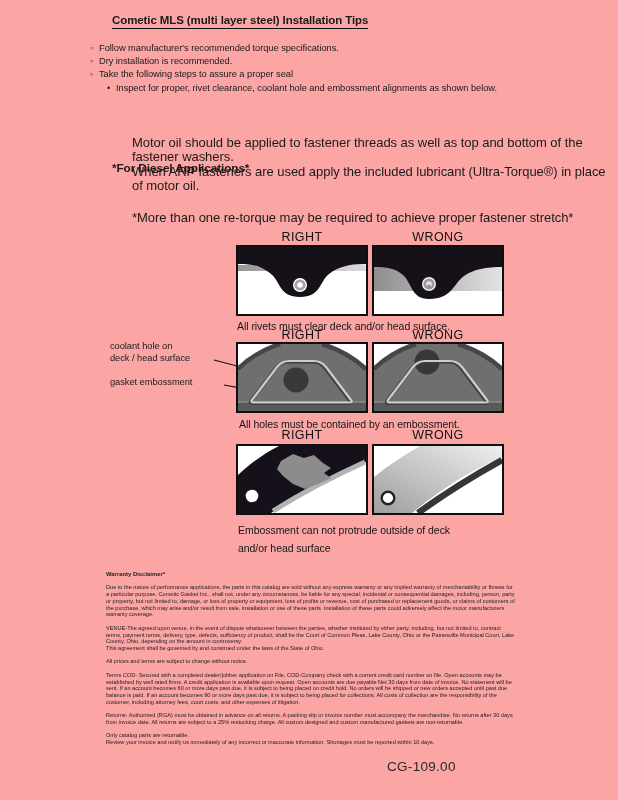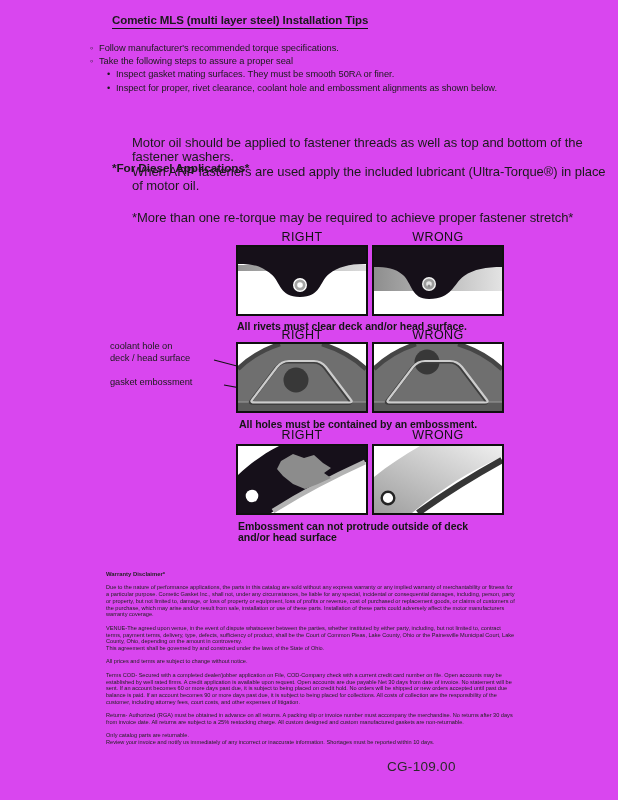--- a/index.html
+++ b/index.html
@@ -1,56 +1,56 @@
 <!DOCTYPE html>
 <html><head>
 <meta charset="utf-8">
 <style>
   html,body { margin:0; padding:0; background:#fff; }
   .page {
-    position:relative; width:618px; height:800px; background:#d946ef;
+    position:relative; width:618px; height:800px; background:#fca5a5;
     font-family:"Liberation Sans", sans-serif; color:#1a1a1a; overflow:hidden;
   }
   .title {
     position:absolute; left:112px; top:14px;
     font-size:11.5px; font-weight:700; letter-spacing:-0.1px;
     border-bottom:1.6px solid #111; padding-bottom:2px; white-space:nowrap;
   }
   .tips { position:absolute; left:90px; top:42px; font-size:9.3px; line-height:13.2px; letter-spacing:-0.05px; }
   .tip-line { white-space:nowrap; }
   .tip-line .b { display:inline-block; width:9px; }
   .tip-line.sub { margin-left:17px; }
   .diesel-heading { position:absolute; left:112px; top:117px; font-size:11.8px; font-weight:700; letter-spacing:-0.1px;margin-top:44px; }
   .para { position:absolute; left:112px; font-size:13px; line-height:14.4px; letter-spacing:-0.05px; white-space:pre-line;margin-left:20px; }
   #p1 { top:136px; } #p2 { top:169px; } #p3 { top:211px; }
 
   .dlabel { position:absolute; width:136px; text-align:center; font-size:12.5px; letter-spacing:0.4px; color:#111; }
   .panel { position:absolute; width:128px; height:67px; border:2px solid #0f0f0f; background:#fff; }
   .panel svg { display:block; }
-  .caption { position:absolute; font-size:10.5px; font-weight:700; letter-spacing:-0.05px; color:#151515; white-space:nowrap; }
-  .caption.wrap { white-space:normal; width:232px; line-height:11px; }
+  .caption { position:absolute; font-size:10.5px; font-weight:400; letter-spacing:-0.05px; color:#151515; white-space:nowrap; }
+  .caption.wrap { white-space:normal; width:232px; line-height:18px; }
   .callout { position:absolute; font-size:9.3px; line-height:11.5px; text-align:left; white-space:pre-line; letter-spacing:-0.05px; }
   .leaders { position:absolute; left:212px; top:356px; overflow:visible; }
 
   .legal { position:absolute; left:106px; top:571px; width:409px; font-size:5.6px; line-height:6.8px; color:#222; }
   .legal .lheading { font-size:5.9px; font-weight:700; margin:0 0 6.5px 0; }
   .legal p { margin:0 0 6.5px 0; white-space:pre-line; }
   .pagenum { position:absolute; left:387px; top:759px; font-size:13.5px; letter-spacing:0.3px; color:#2a2a2a; }
 </style>
 </head>
 <body>
 
 <div class="page">
 
   <div class="title">Cometic MLS (multi layer steel) Installation Tips</div>
 
   <div class="tips">
     <div class="tip-line"><span class="b">◦</span><span>Follow manufacturer's recommended torque specifications.</span></div>
+    <div class="tip-line"><span class="b">◦</span><span>Dry installation is recommended.</span></div>
     <div class="tip-line"><span class="b">◦</span><span>Take the following steps to assure a proper seal</span></div>
-    <div class="tip-line sub"><span class="b">•</span><span>Inspect gasket mating surfaces.  They must be smooth 50RA or finer.</span></div>
     <div class="tip-line sub"><span class="b">•</span><span>Inspect for proper, rivet clearance, coolant hole and embossment alignments as shown below.</span></div>
   </div>
 
   <div class="diesel-heading">*For Diesel Applications*</div>
   <div class="para" id="p1">Motor oil should be applied to fastener threads as well as top and bottom of the fastener washers.
 When ARP fasteners are used apply the included lubricant (Ultra-Torque®) in place of motor oil.</div>
   <div class="para" id="p3">*More than one re-torque may be required to achieve proper fastener stretch*</div>
 
   <div class="dlabel" style="left:234px;top:230px">RIGHT</div>
   <div class="dlabel" style="left:370px;top:230px">WRONG</div>

